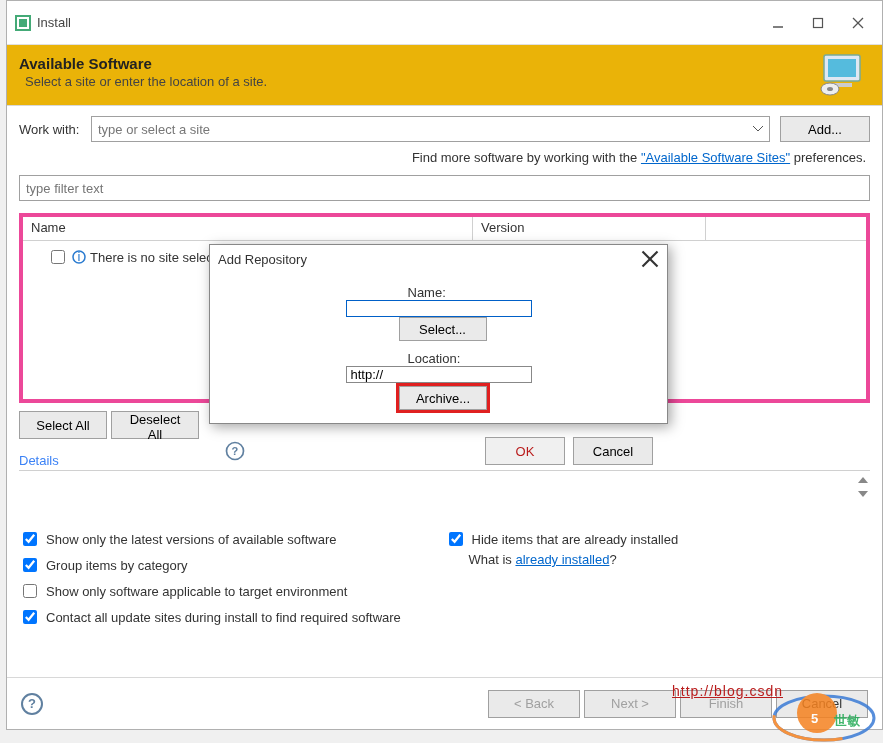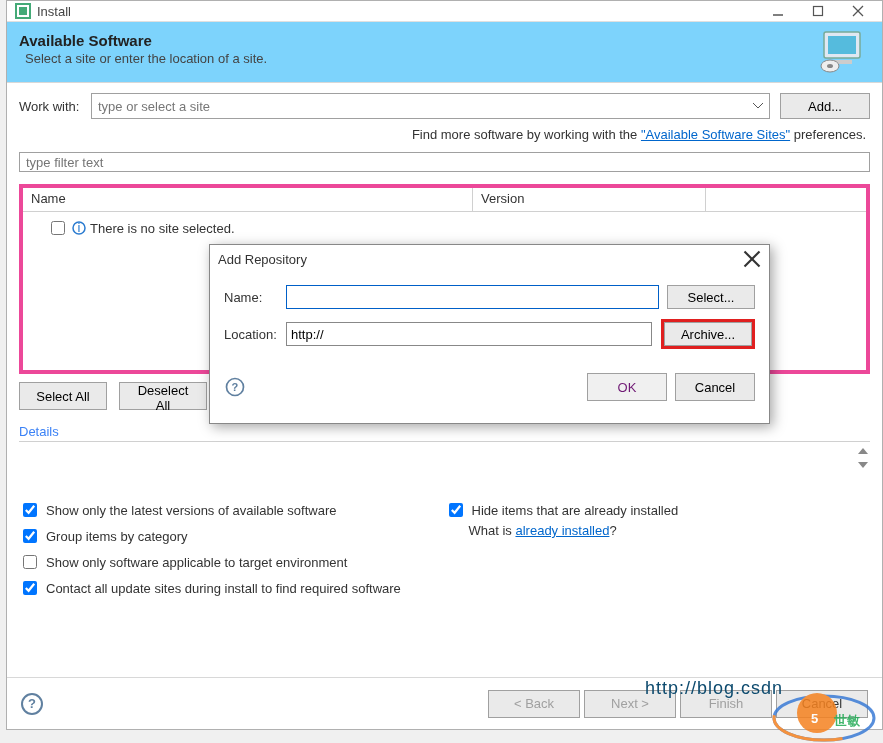--- a/index.html
+++ b/index.html
@@ -1,56 +1,56 @@
 <!DOCTYPE html>
 <html><head>
 <meta charset="utf-8">
 <style>
 * { box-sizing: border-box; font-family: "Segoe UI", Tahoma, sans-serif; font-size: 13px; }
 body { margin: 0; background: #f0f0f0; width: 883px; height: 743px; position: relative; overflow: hidden; }
 
 .window { position: absolute; left: 6px; top: 0; width: 877px; height: 730px; background: #fff; border: 1px solid #b0b0b0; }
-.titlebar { height: 21px; display: flex; align-items: center; padding: 0 4px; border-bottom: 1px solid #e0e0e0; }
+.titlebar { height: 44px; display: flex; align-items: center; padding: 0 4px; border-bottom: 1px solid #e0e0e0; }
 .titlebar .app-icon { width: 16px; height: 16px; margin: 0 6px 0 4px; }
 .titlebar .title { flex: 0 0 auto; color: #444; }
 .titlebar .spacer { flex: 1; }
 .winbtn { width: 40px; height: 26px; display: flex; align-items: center; justify-content: center; color: #555; }
 .winbtn svg { width: 12px; height: 12px; }
 
-.header-band { display: flex; align-items: flex-start; padding: 8px 12px 8px 12px; border-bottom: 1px solid #d8d8d8; background: #7dd3fc; }
+.header-band { display: flex; align-items: flex-start; padding: 8px 12px 8px 12px; border-bottom: 1px solid #d8d8d8; background: #eab308; }
 .header-text { flex: 1; }
 .header-title { font-weight: bold; font-size: 15px; margin: 2px 0 2px 0; color: #222; }
 .header-sub { color: #444; padding-left: 6px; }
 .header-icon { width: 48px; height: 44px; margin-right: 4px; }
 
 .content { padding: 10px 12px 0 12px; }
 
 .row { display: flex; align-items: center; }
 .work-label { width: 72px; color: #333; }
 .work-select { flex: 1; height: 26px; border: 1px solid #a0a0a0; padding: 0 6px; color: #777; display:flex; align-items:center; justify-content:space-between; background:#fff;}
 .add-btn { width: 90px; height: 26px; margin-left: 10px; border: 1px solid #a0a0a0; background: #eaeaea; }
 
 .findmore { text-align: right; color: #333; padding: 8px 4px 10px 4px; }
 .findmore a { color: #0066cc; text-decoration: underline; }
 
-.filter-input { width: 100%; height: 20px; border: 1px solid #a0a0a0; padding: 0 6px; color: #888; background:#fff;}
+.filter-input { width: 100%; height: 26px; border: 1px solid #a0a0a0; padding: 0 6px; color: #888; background:#fff;}
 
 .tree-container { border: 4px solid #ec4899; margin-top: 12px; height: 190px; position: relative; }
 .tree-header { display: flex; height: 24px; border-bottom: 1px solid #d0d0d0; background: #fff; }
 .th { padding: 3px 8px; border-right: 1px solid #d0d0d0; color: #333; }
 .th.col-name { width: 450px; }
 .th.col-version { flex:1; }
 .th.col-end { width: 160px; border-right:none;}
 .tree-body { padding: 4px 8px; }
 .tree-item { display:flex; align-items:center; gap:4px; padding: 2px 0 2px 16px; color:#333; }
 .tree-item input[type=checkbox]{ width:14px; height:14px; }
 .info-icon{ width:14px;height:14px;}
 
 .btn { height: 28px; border: 1px solid #a0a0a0; background: #eaeaea; padding: 0 12px; }
-.btn-row { display:flex; gap:12px; margin-top:8px;}
+.btn-row { display:flex; gap:4px; margin-top:8px;}
 
 .details-group { margin-top: 14px; }
 .details-label { color:#3b82f6; padding-bottom: 2px; }
 .details-box { height: 46px; border-top: 1px solid #d0d0d0; position:relative;}
 .spin { position:absolute; right:2px; top:6px; display:flex; flex-direction:column; gap:8px;}
 .spin span{width:0;height:0;border-left:5px solid transparent;border-right:5px solid transparent;}
 .spin .up{border-bottom:6px solid #888;}
 .spin .down{border-top:6px solid #888;}
 
 .checks { margin-top: 10px; display:flex; }
@@ -60,40 +60,40 @@
 .whatis { padding-left: 24px; color:#333;}
 .whatis a{color:#0066cc;text-decoration:underline;}
 
 .footer { position:absolute; bottom:0; left:0; right:0; height:52px; display:flex; align-items:center; padding: 0 14px; border-top:1px solid #d8d8d8;}
 .help-icon { width:22px;height:22px; border:2px solid #6080a0; border-radius:50%; display:flex;align-items:center;justify-content:center; color:#6080a0; font-weight:bold;}
 .footer .spacer{flex:1;}
 .footer .btn{ width:92px; margin-left:4px; color:#333;}
 .footer .btn.disabled{ color:#a0a0a0;}
 
 
-.modal { position:absolute; left:209px; top:244px; width:561px; height:180px; background:#fff; border:1px solid #888; box-shadow: 3px 3px 12px rgba(0,0,0,0.35);}
+.modal { position:absolute; left:209px; top:244px; width:459px; height:180px; background:#fff; border:1px solid #888; box-shadow: 3px 3px 12px rgba(0,0,0,0.35);}
 .modal-title { height:28px; display:flex; align-items:center; padding:0 8px; color:#333; }
 .modal-title .spacer{flex:1;}
 .modal-close{width:18px;height:18px;}
 .modal-body{ padding: 12px 14px 4px 14px;}
-.modal-row{ display:flex; align-items:center; margin-bottom:10px;}
+.modal-row{ display:flex; align-items:center; margin-bottom:10px;flex-direction:column;}
 .modal-label{ width:62px; color:#333;}
 .modal-input{ flex:1; height:24px; border:1px solid #0060c8; padding:0 4px; background:#fff;}
 .modal-input.plain{border:1px solid #888;}
 .modal-btn{ width:88px; height:24px; margin-left:8px; border:1px solid #a0a0a0; background:#eaeaea;}
 .highlight{ border:3px solid #e02020; padding:0; margin-left:9px;}
 .highlight .modal-btn{margin:0; width:88px;}
 .modal-footer{ display:flex; align-items:center; padding: 10px 14px;}
 .modal-footer .help-icon{transform:scale(0.85);}
 .modal-footer .spacer{flex:1;}
 .modal-footer .btn{width:80px; margin-left:8px;}
-.modal-footer .btn.disabled{color:#701a75; background:#f0f0f0;}
+.modal-footer .btn.disabled{color:#b91c1c; background:#f0f0f0;}
 
 .watermark{position:absolute; right:4px; bottom:0; width:150px; height:60px; opacity:0.85; pointer-events:none;}
-.wm-text{position:absolute; right:100px; bottom:44px; color:#0c4a6e; font-size:18px; letter-spacing:1px;}
+.wm-text{position:absolute; right:100px; bottom:44px; color:#b91c1c; font-size:14px; letter-spacing:1px;text-decoration:underline;}
 </style>
 </head>
 <body>
 
 <div class="window">
   <div class="titlebar">
     <svg class="app-icon" viewBox="0 0 16 16">
         <rect x="1" y="1" width="14" height="14" fill="none" stroke="#4a7" stroke-width="2"></rect>
         <rect x="4" y="4" width="8" height="8" fill="#4a7"></rect>
       </svg>

